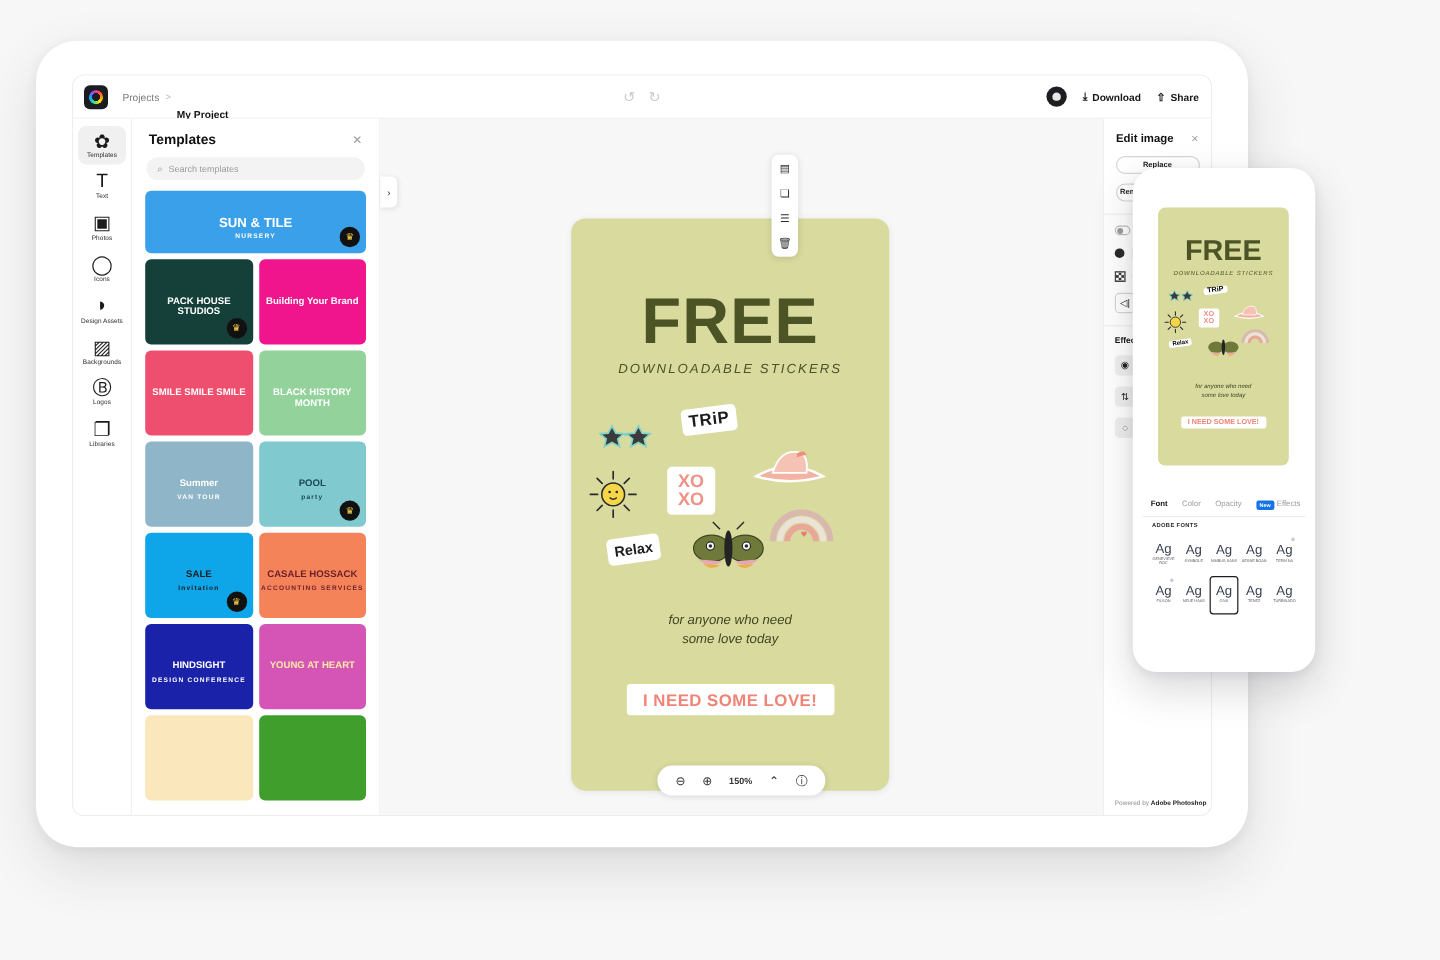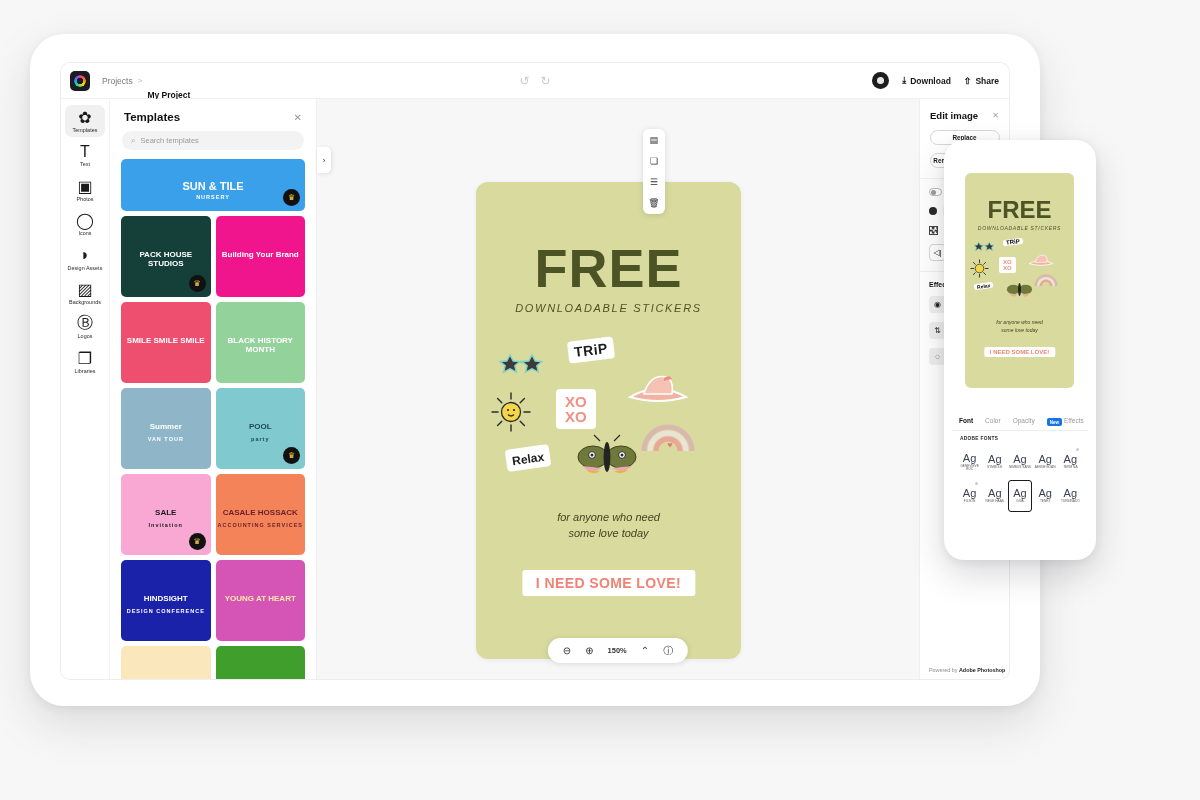--- a/index.html
+++ b/index.html
@@ -80,21 +80,21 @@
   .panel-close { font-size:10px; color:#9a9a9a; cursor:pointer; }
   .search {
     margin:0 12px 9px; height:19px; border-radius:11px; background:#f3f3f3;
     display:flex; align-items:center; gap:5px; padding:0 9px;
   }
   .search-ico { font-size:8px; color:#9b9b9b; }
   .search-txt { font-size:7.5px; color:#9b9b9b; }
   .tgrid { padding:0 11px; display:flex; flex-wrap:wrap; gap:5px; }
   .tcard { position:relative; border-radius:5px; overflow:hidden; cursor:pointer; }
   .tcard.wide { width:100%; height:52px; }
-  .tcard.half { width:calc(50% - 2.5px); height:81px; }
+  .tcard.half { width:calc(50% - 2.5px); height:71px; }
   .crown {
     position:absolute; right:5px; bottom:5px; width:17px; height:17px; border-radius:50%;
     background:#111; color:#ffd24a; font-size:8px; display:flex; align-items:center; justify-content:center;
   }
   .tlabel { position:absolute; left:0; right:0; text-align:center; font-weight:bold; color:#fff; }
 
   
   .canvas-area {
     position:absolute; left:256px; top:36px; width:602px; height:580px;
     background:#f7f7f7;
@@ -307,21 +307,21 @@
             </div>
             <div class="tcard half" style="background: rgb(143, 182, 200);">
               <span class="tlabel" style="top:42%;font-size:8px;color:#ffffff;">Summer</span>
               <span class="tlabel" style="top:calc(42% + 14px);font-size:5.5px;letter-spacing:1px;color:#ffffff;">VAN TOUR</span>
             </div>
             <div class="tcard half" style="background: rgb(127, 201, 207);">
               <span class="tlabel" style="top:42%;font-size:8px;color:#1c4a5a;text-align:center;">POOL</span>
               <span class="tlabel" style="top:calc(42% + 14px);font-size:5.5px;letter-spacing:1px;color:#1c4a5a;">party</span>
               <span class="crown">♛</span>
             </div>
-            <div class="tcard half" style="background: #f9a8d4;">
+            <div class="tcard half" style="background: #0ea5e9;">
               <span class="tlabel" style="top:42%;font-size:8px;color:#1b1b1b;">SALE</span>
               <span class="tlabel" style="top:calc(42% + 14px);font-size:5.5px;letter-spacing:1px;color:#1b1b1b;">Invitation</span>
               <span class="crown">♛</span>
             </div>
             <div class="tcard half" style="background: rgb(244, 131, 90);">
               <span class="tlabel" style="top:42%;font-size:8px;color:#6b1f2a;">CASALE HOSSACK</span>
               <span class="tlabel" style="top:calc(42% + 14px);font-size:5.5px;letter-spacing:1px;color:#6b1f2a;">ACCOUNTING SERVICES</span>
             </div>
             <div class="tcard half" style="background: rgb(27, 34, 170);">
               <span class="tlabel" style="top:42%;font-size:8px;color:#ffffff;">HINDSIGHT</span>

